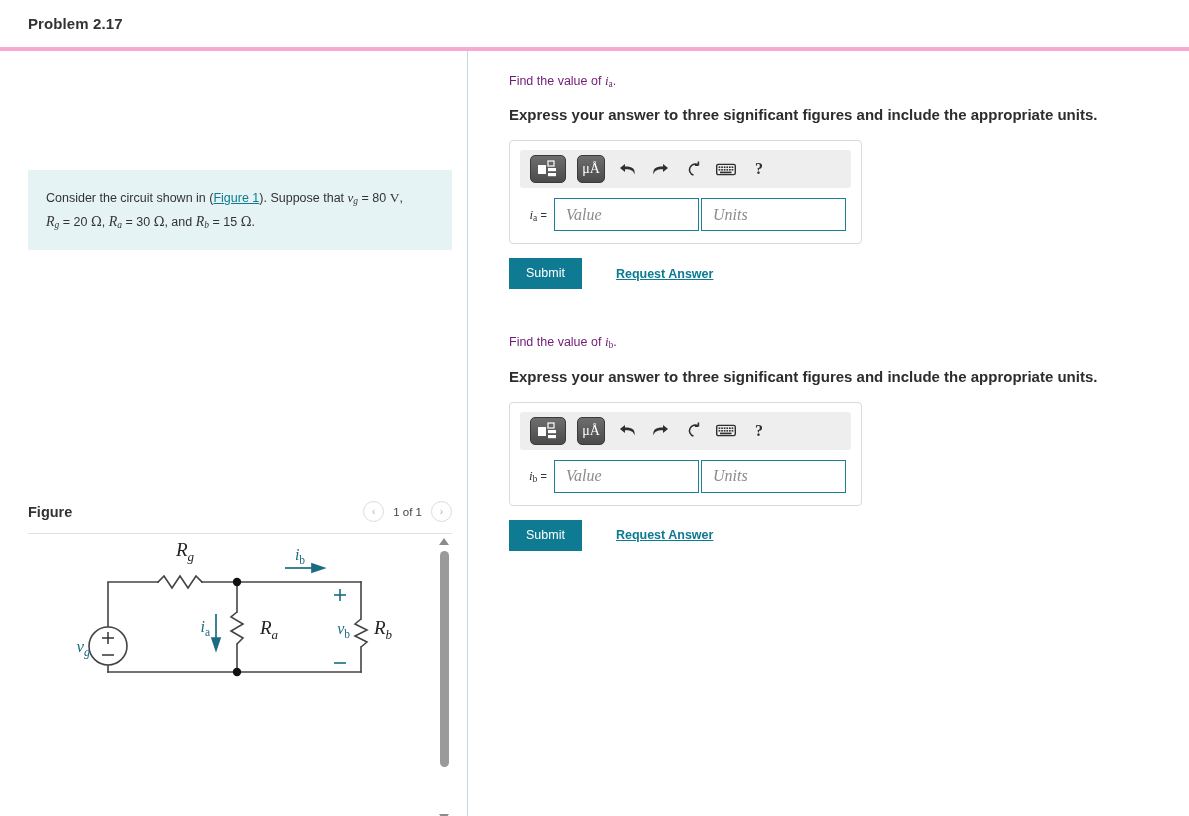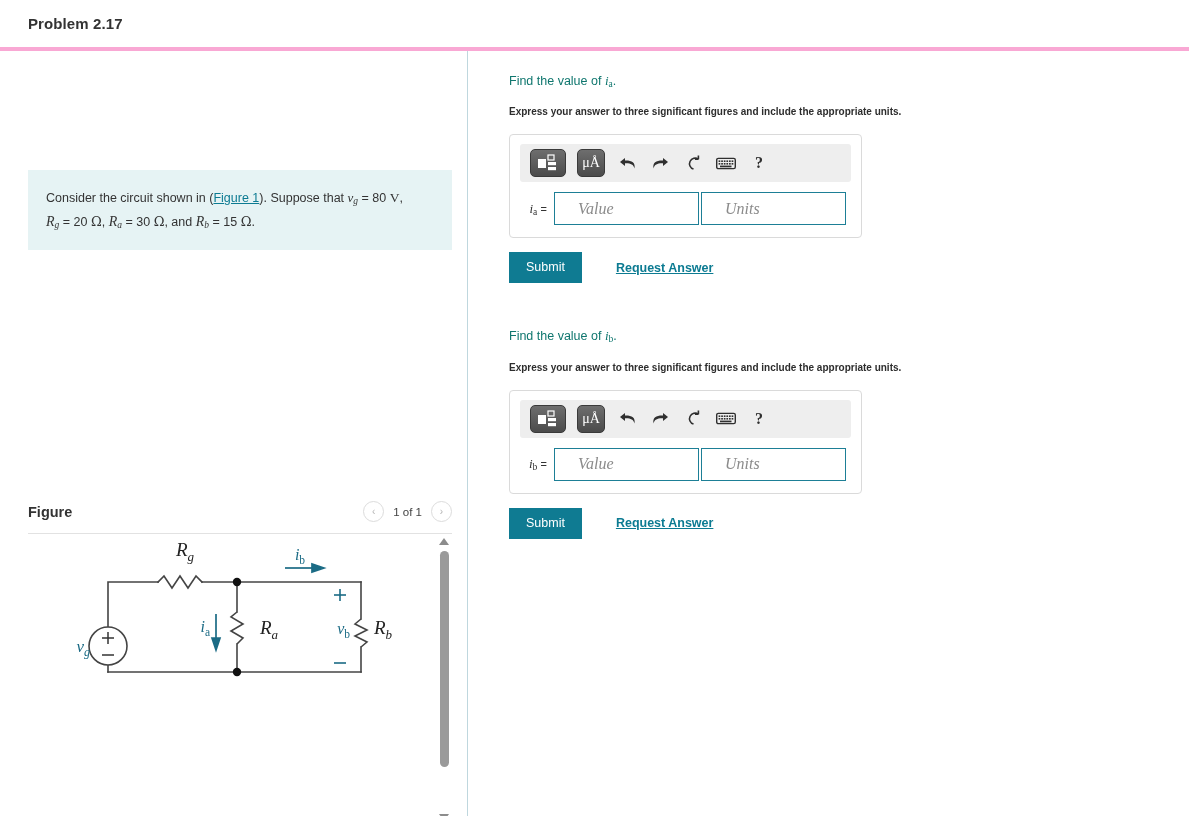--- a/index.html
+++ b/index.html
@@ -128,22 +128,22 @@
   .part-caret {
     width: 0; height: 0;
     border-left: 5.5px solid transparent;
     border-right: 5.5px solid transparent;
     border-top: 7px solid #3b3b3b;
     margin-right: 22px;
   }
   .part-title { font-size: 13px; font-weight: bold; color: #2d2d2d; }
 
   .part-body { padding: 22px 0 0 41px; }
-  .prompt { font-size: 12.5px; color: #0f766e; margin-bottom: 17px; }
-  .instruct { font-size: 10px; font-weight: bold; color: #2d2d2d; margin-bottom: 17px; }
+  .prompt { font-size: 12.5px; color: #701a75; margin-bottom: 17px; }
+  .instruct { font-size: 15px; font-weight: bold; color: #2d2d2d; margin-bottom: 17px; }
 
   
   .answer-box {
     width: 353px;
     border: 1px solid #dadada;
     border-radius: 4px;
     padding: 9px 10px 12px 10px;
     background: #fff;
   }
   .tool-strip {
@@ -185,21 +185,21 @@
   }
   .answer-lhs .eq { font-style: normal; font-family: "Liberation Sans", sans-serif; font-size: 11px; }
   .ans-input {
     height: 33px;
     border: 1px solid #1d7f96;
     background: #fff;
     font-family: "Liberation Serif", serif;
     font-style: italic;
     font-size: 16px;
     color: #777;
-    padding-left: 23px;
+    padding-left: 11px;
     outline: none;
   }
   .ans-input::placeholder { color: #8b8b8b; opacity: 1; }
   .ans-value { width: 145px; }
   .ans-units { width: 145px; margin-left: 2px; }
 
   .action-row { display: flex; align-items: center; margin-top: 14px; }
   .submit-btn {
     background: #0f7b92;
     color: #ffffff;

